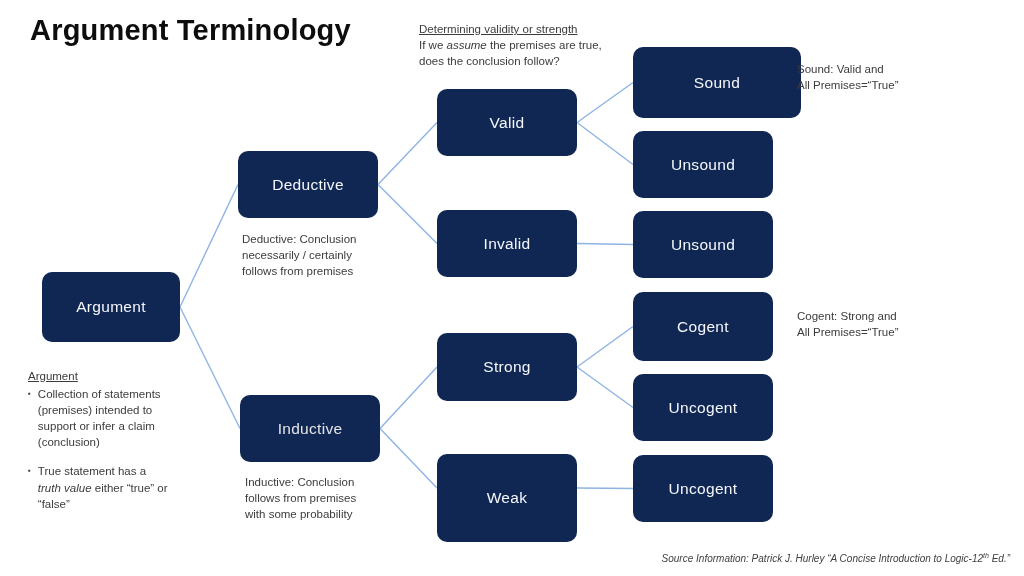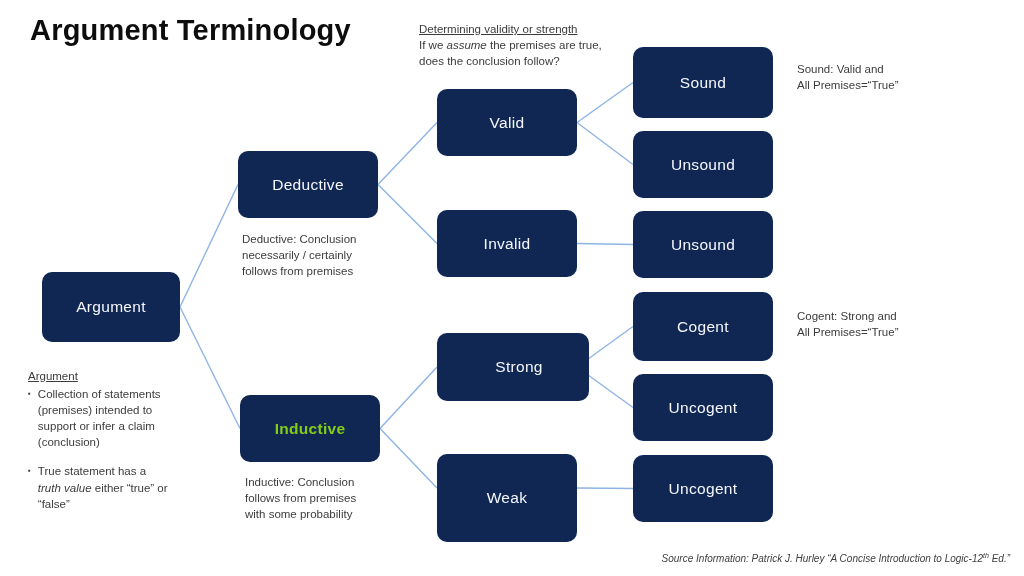--- a/index.html
+++ b/index.html
@@ -66,36 +66,36 @@
       <line x1="577" y1="367" x2="633" y2="407.5" stroke="#8eb4e3" stroke-width="1.4"></line>
       <line x1="577" y1="488" x2="633" y2="488.5" stroke="#8eb4e3" stroke-width="1.4"></line>
     </svg>
 
   <div class="node" style="left: 42px; top: 272px; width: 138px; height: 70px; background: rgb(16, 39, 84); color: rgb(245, 247, 251);">
       <span>Argument</span>
     </div>
   <div class="node" style="left: 238px; top: 151px; width: 140px; height: 67px; background: rgb(16, 39, 84); color: rgb(245, 247, 251);">
       <span>Deductive</span>
     </div>
-  <div class="node" style="left: 240px; top: 395px; width: 140px; height: 67px; background: rgb(16, 39, 84); color: #84cc16; font-weight: bold;">
+  <div class="node" style="left: 240px; top: 395px; width: 140px; height: 67px; background: rgb(16, 39, 84); color: #e5e5e5;">
       <span>Inductive</span>
     </div>
   <div class="node" style="left: 437px; top: 89px; width: 140px; height: 67px; background: rgb(16, 39, 84); color: rgb(245, 247, 251);">
       <span>Valid</span>
     </div>
   <div class="node" style="left: 437px; top: 210px; width: 140px; height: 67px; background: rgb(16, 39, 84); color: rgb(245, 247, 251);">
       <span>Invalid</span>
     </div>
-  <div class="node" style="left: 437px; top: 333px; width: 140px; height: 68px; background: rgb(16, 39, 84); color: rgb(245, 247, 251); padding-left: 12px;">
+  <div class="node" style="left: 437px; top: 333px; width: 140px; height: 68px; background: rgb(16, 39, 84); color: rgb(245, 247, 251);">
       <span>Strong</span>
     </div>
   <div class="node" style="left: 437px; top: 454px; width: 140px; height: 88px; background: rgb(16, 39, 84); color: rgb(245, 247, 251);">
       <span>Weak</span>
     </div>
-  <div class="node" style="left: 633px; top: 47px; width: 140px; height: 71px; background: rgb(16, 39, 84); color: rgb(245, 247, 251);">
+  <div class="node" style="left: 633px; top: 47px; width: 168px; height: 71px; background: rgb(16, 39, 84); color: rgb(245, 247, 251);">
       <span>Sound</span>
     </div>
   <div class="node" style="left: 633px; top: 131px; width: 140px; height: 67px; background: rgb(16, 39, 84); color: rgb(245, 247, 251);">
       <span>Unsound</span>
     </div>
   <div class="node" style="left: 633px; top: 211px; width: 140px; height: 67px; background: rgb(16, 39, 84); color: rgb(245, 247, 251);">
       <span>Unsound</span>
     </div>
   <div class="node" style="left: 633px; top: 292px; width: 140px; height: 69px; background: rgb(16, 39, 84); color: rgb(245, 247, 251);">
       <span>Cogent</span>

